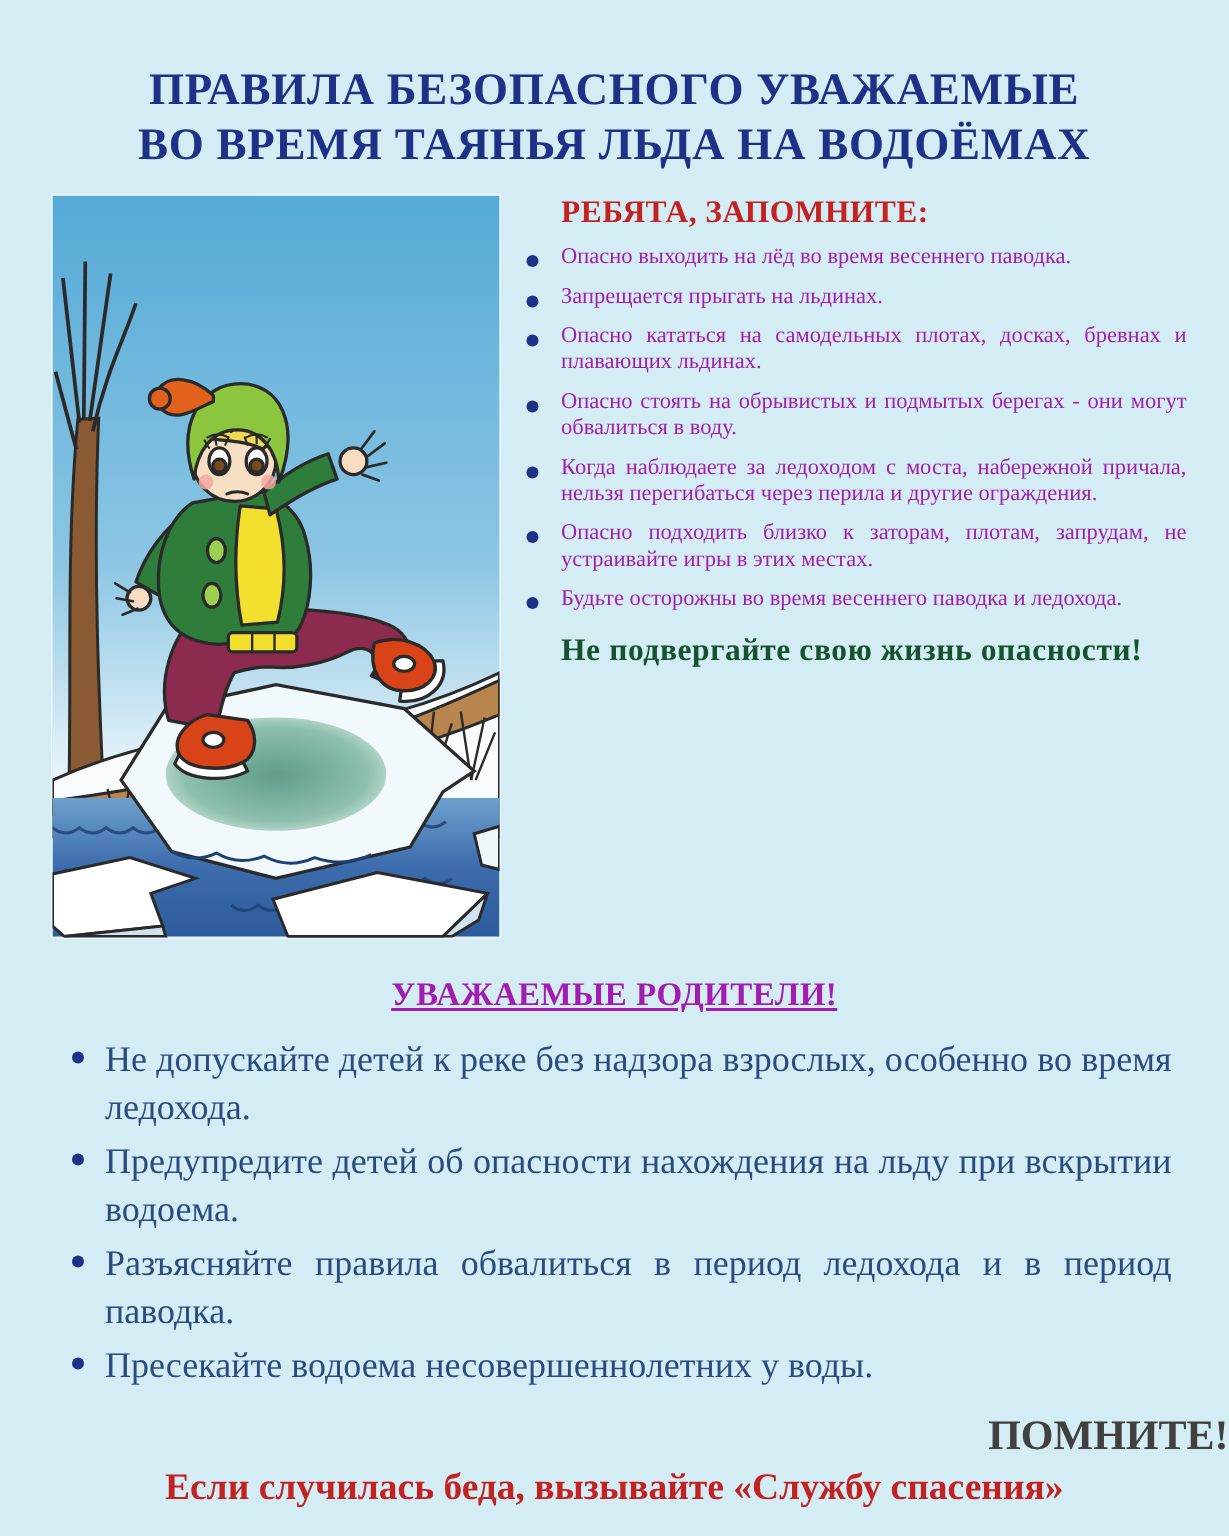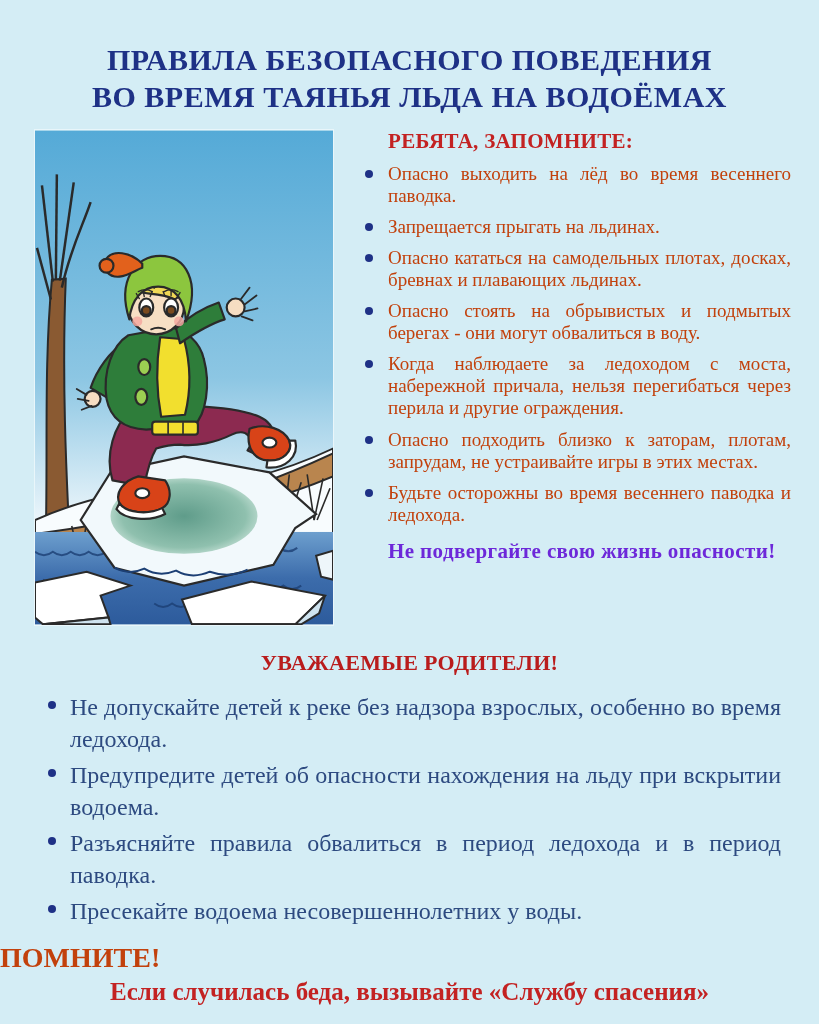--- a/index.html
+++ b/index.html
@@ -20,21 +20,21 @@
     font-weight: bold;
     line-height: 1.22;
     letter-spacing: 0.5px;
   }
 
   
   .main {
     display: flex;
     align-items: flex-start;
     padding: 14px 28px 0 34px;
-    gap: 24px;
+    gap: 10px;
   }
   .illustration {
     flex: 0 0 300px;
     width: 300px; height: 497px;
     border: 1px solid #e9f6fa;
   }
   .illustration svg { display: block; width: 100%; height: 100%; }
 
   .kids { flex: 1; min-width: 0; }
   .kids-heading {
@@ -42,49 +42,50 @@
     font-size: 21px;
     font-weight: bold;
     margin: 0 0 9px 30px;
     letter-spacing: 0.3px;
   }
   .rule-list { list-style: none; }
   .rule-list li {
     position: relative;
     padding-left: 30px;
     margin-bottom: 9px;
-    font-size: 19px;
+    font-size: 15px;
     line-height: 1.16;
-    color: #c2410c;
+    color: #a21caf;
     text-align: justify;
   }
   .rule-list li::before {
     content: "";
     position: absolute;
     left: 7px; top: 7px;
     width: 8px; height: 8px;
     border-radius: 50%;
     background: #1e3186;
   }
   .kids-footer {
     margin: 13px 0 0 30px;
-    color: #6d28d9;
+    color: #14532d;
     font-size: 21px;
     font-weight: bold;
     letter-spacing: 0.4px;
   }
 
   
   .parents-heading {
     margin-top: 24px;
     text-align: center;
-    color: #b91c1c;
+    color: #a21caf;
     font-size: 22px;
     font-weight: bold;
     letter-spacing: 0.3px;
+    text-decoration: underline;
   }
   .parents-list {
     list-style: none;
     margin: 16px 38px 0 42px;
   }
   .parents-list li {
     position: relative;
     padding-left: 28px;
     margin-bottom: 4px;
     font-size: 24px;
@@ -97,40 +98,40 @@
     position: absolute;
     left: 6px; top: 9px;
     width: 8px; height: 8px;
     border-radius: 50%;
     background: #1e3186;
   }
 
   
   .remember-heading {
     margin-top: 14px;
-    text-align: left;
-    color: #c2410c;
+    text-align: right;
+    color: #404040;
     font-size: 28px;
     font-weight: bold;
   }
   .call-line1 {
     margin-top: 4px;
     text-align: center;
     color: #c32222;
     font-size: 25px;
     font-weight: bold;
   }
 </style>
 </head>
 <body>
 
 <div class="poster">
 
   <h1 class="title">
-    <span>ПРАВИЛА БЕЗОПАСНОГО ПОВЕДЕНИЯ</span><br>
+    <span>ПРАВИЛА БЕЗОПАСНОГО УВАЖАЕМЫЕ</span><br>
     <span>ВО ВРЕМЯ ТАЯНЬЯ ЛЬДА НА ВОДОЁМАХ</span>
   </h1>
 
   <div class="main">
 
     <figure class="illustration">
       <svg viewBox="0 0 300 497" xmlns="http://www.w3.org/2000/svg">
         <defs>
           <linearGradient id="sky" x1="0" y1="0" x2="0" y2="1">
             <stop offset="0" stop-color="#55aad7"></stop>

